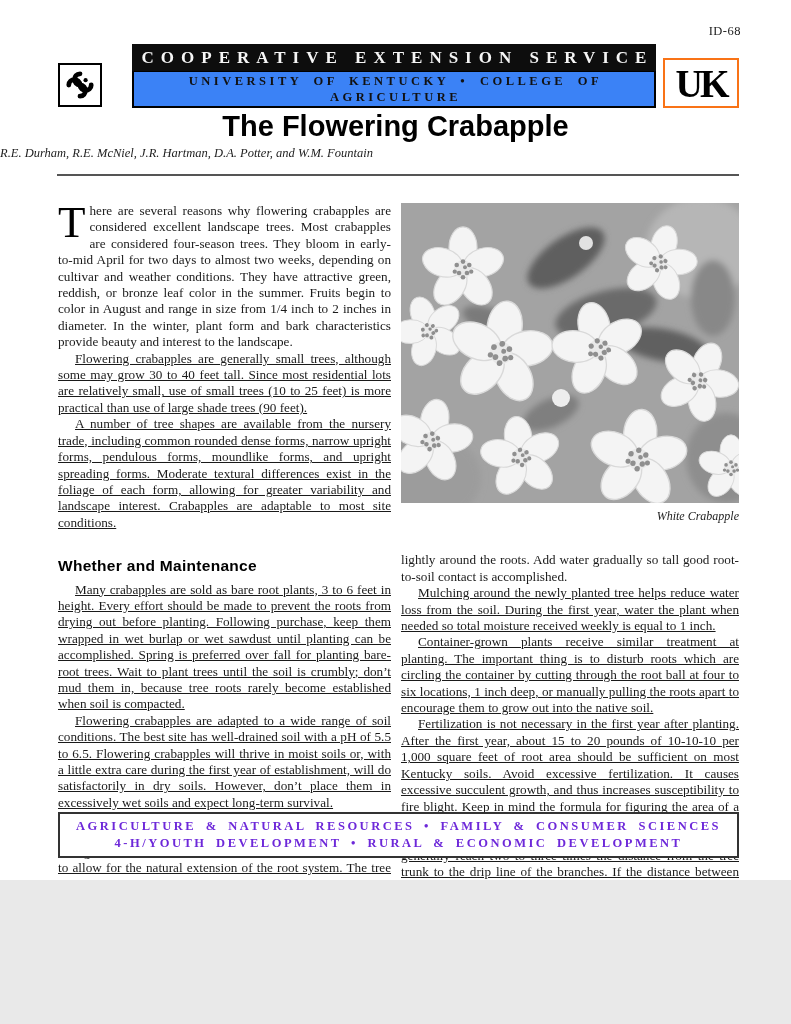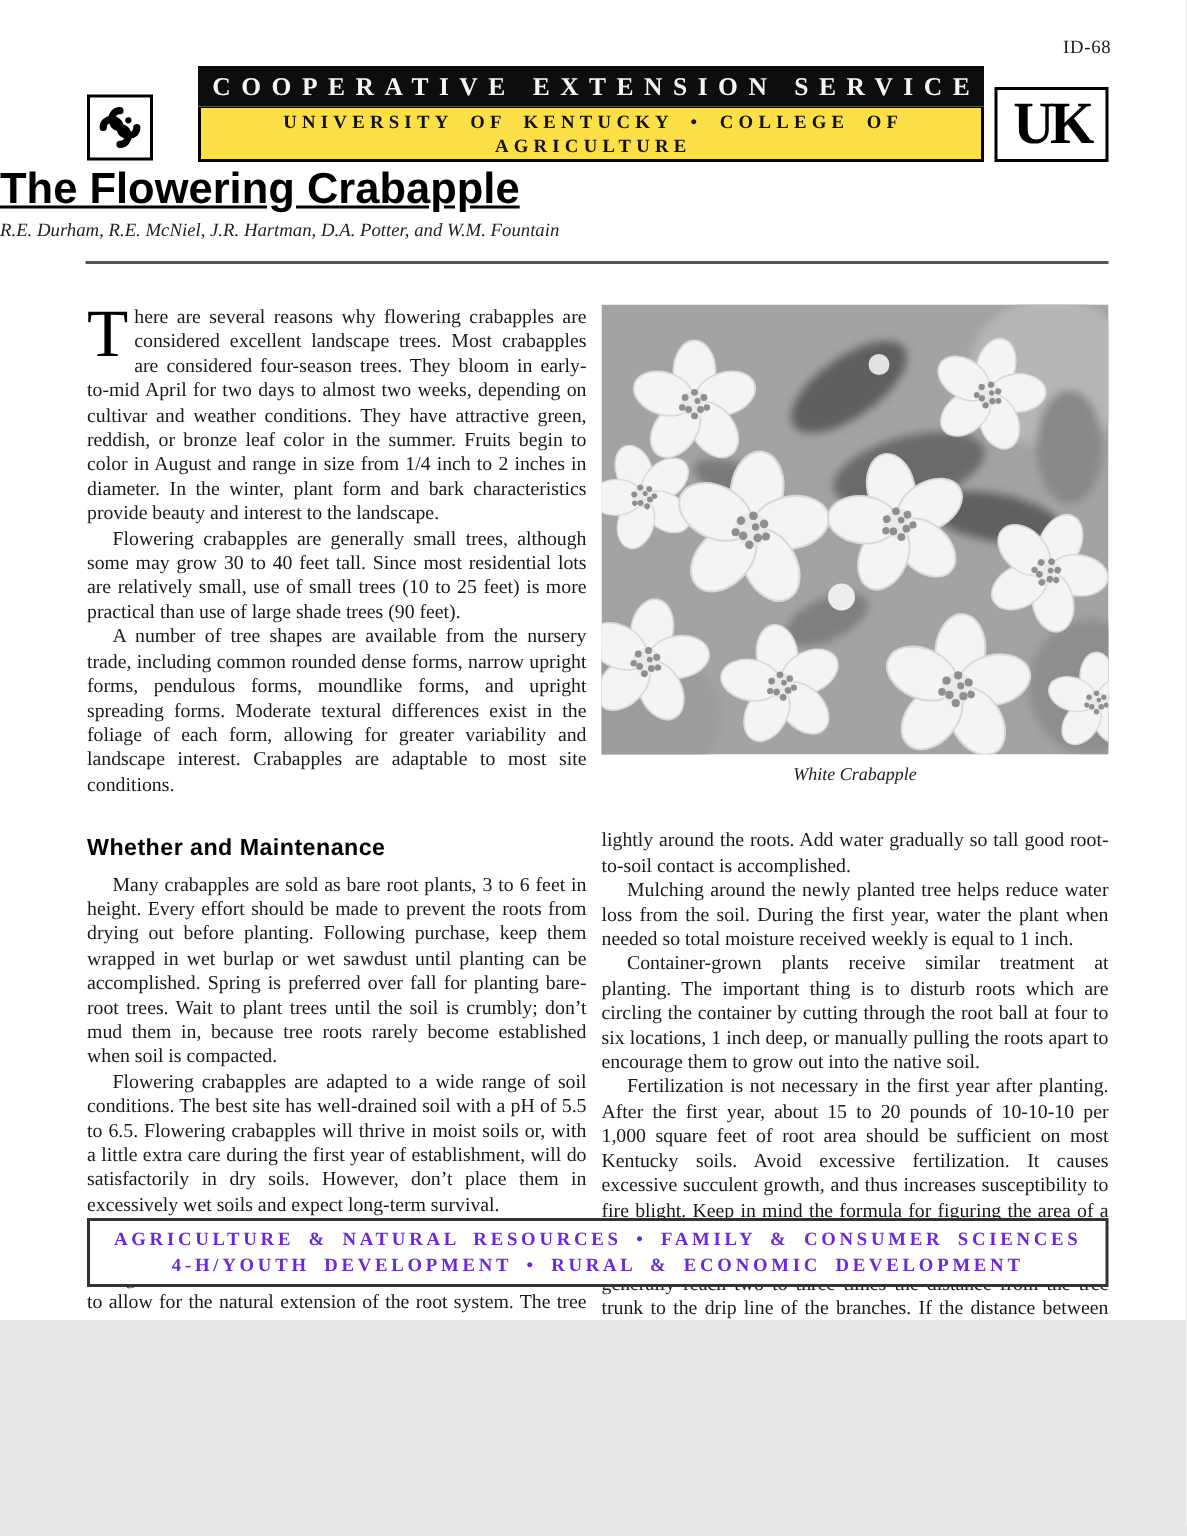--- a/index.html
+++ b/index.html
@@ -14,61 +14,61 @@
   .ces-box {
     width:40px; height:40px; border:2px solid #000; margin-right:7px; margin-bottom:1px;
     display:flex; align-items:center; justify-content:center; flex:0 0 auto; background:#fff;
   }
   .banner { flex:1 1 auto; display:flex; flex-direction:column;padding-left:23px; }
   .banner-top {
     background:#0d0d0d; color:#f5f5f5; text-align:center; font-weight:bold;
     font-size:17px; letter-spacing:7px; padding:3px 0 2px 7px; line-height:22px;
   }
   .banner-bottom {
-    border:2px solid #000; border-top:1px solid #000; background:#fde047; color:#111;
+    border:2px solid #000; border-top:1px solid #000; background:#3b82f6; color:#111;
     text-align:center; font-weight:bold; font-size:12.5px; letter-spacing:3.5px;
     word-spacing:5px; padding:1px 0 1px 3px; line-height:16px;
   }
   .uk-box {
-    width:72px; height:46px; border:2px solid #000000; margin-left:7px; flex:0 0 auto;
+    width:72px; height:46px; border:2px solid #f97316; margin-left:7px; flex:0 0 auto;
     display:flex; align-items:center; justify-content:center; background:#fff;
   }
   .uk-letters {
     font-family:"Liberation Serif", serif; font-weight:bold; font-size:38px;
     letter-spacing:-3px; color:#000; line-height:38px; transform:scaleY(1.05);
   }
   
   .title {
-    position:absolute; top:110px; left:0; right:0; 
-    font-family:"Liberation Sans", sans-serif; font-weight:bold; font-size:29px; color:#000;text-decoration:underline;
+    position:absolute; top:110px; left:0; right:0; text-align:center;
+    font-family:"Liberation Sans", sans-serif; font-weight:bold; font-size:29px; color:#000;
   }
   .authors {
     position:absolute; top:146px; left:0; right:0; text-align:left;
     font-style:italic; font-size:12.5px; color:#222;
   }
   .title-rule { position:absolute; top:174px; left:57px; right:52px; height:0;
     border-top:2.5px solid #555; }
   
   .columns { position:absolute; top:203px; left:58px; width:681px; display:flex; }
   .col { font-size:13.2px; line-height:16.4px; text-align:justify; }
   .col-left  { width:333px; margin-right:10px; }
   .col-right { width:338px; }
   .col p { margin:0; }
-  .col p.ind { text-indent:17px; }
+  .col p.ind { text-indent:17px;text-decoration:underline; }
   .dropcap {
     float:left; font-size:45px; line-height:32px; padding:3px 4px 0 0;
     font-family:"Liberation Serif", serif; color:#000;
   }
   .section-heading {
     font-family:"Liberation Sans", sans-serif; font-weight:bold; font-size:15.5px;
     letter-spacing:0.3px; color:#000; margin:27px 0 7px 0; text-align:left;
   }
   .photo-fig { margin:2px 0 0 0; }
   .photo-svg { display:block; width:338px; height:300px; }
-  .photo-caption { font-style:italic; font-size:12px; margin-top:5px; text-align:center; color:#222; }
+  .photo-caption { font-style:italic; font-size:12px; margin-top:5px; text-align:right; color:#222; }
   .col-right .cont { margin-top:28px; }
   
   .footer-box {
     position:absolute; left:58px; right:52px; bottom:22px;
     border:2px solid #333; padding:4px 0 5px 0; text-align:center;
     font-weight:bold; font-size:12.5px; letter-spacing:2.5px; word-spacing:4px;
     line-height:16.5px; color:#6d28d9; background:#fff;
   }
 </style>
 </head>

